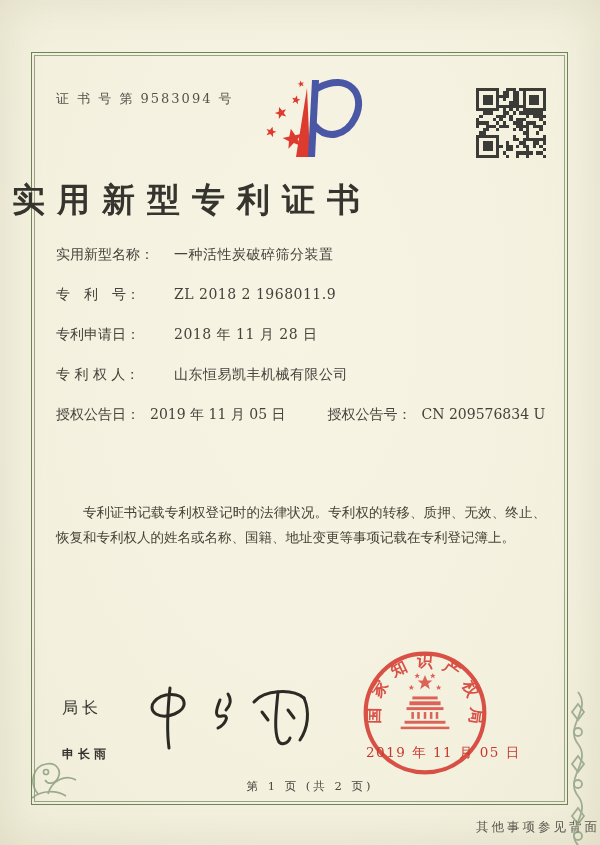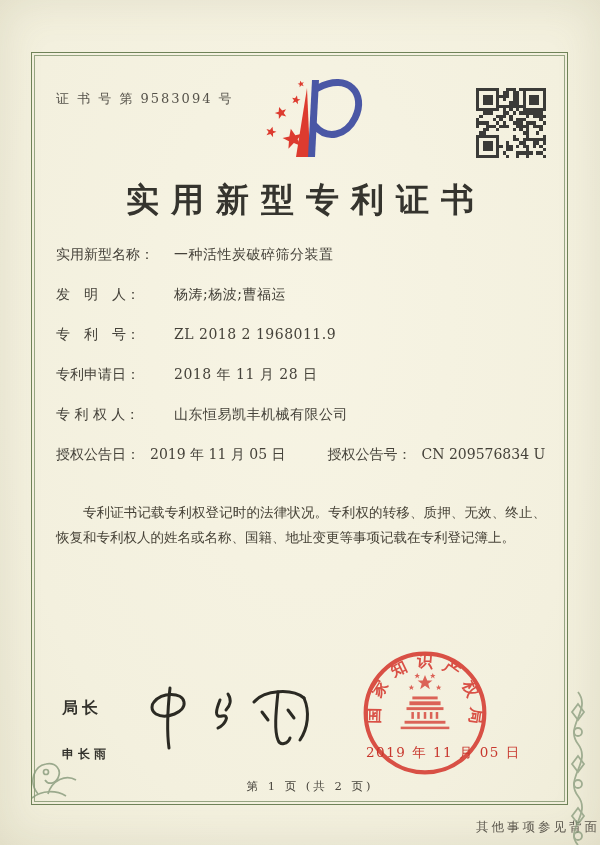--- a/index.html
+++ b/index.html
@@ -6,33 +6,33 @@
   .page{position:relative;width:600px;height:845px;margin:0 auto;overflow:hidden;
     background:radial-gradient(ellipse at 50% 38%, #f7f4e4 0%, #f3f0de 70%, #efecd8 100%);
     box-shadow:inset 0 0 45px rgba(120,110,70,.14);
     font-family:"DejaVu Serif","Liberation Serif",serif;color:#3a3833;}
   .frame{position:absolute;left:31px;top:52px;width:535px;height:751px;border:1px solid #6f8258;}
   .frame::after{content:"";position:absolute;inset:2px;border:1px solid #95a481;}
   .cert-no{position:absolute;left:56px;top:90px;font-size:13px;letter-spacing:2px;color:#55524a;}
   .logo{position:absolute;left:243px;top:72px;width:122px;height:92px;}
   .qr{position:absolute;left:476px;top:88px;width:70px;height:70px;}
   .qr svg{width:100%;height:100%;fill:#3b3b38;shape-rendering:crispEdges;}
-  .title{position:absolute;left:0;right:0;top:178px;margin:0;text-align:center;
+  .title{position:absolute;left:0;right:0;top:178px;margin:0;text-align:left;
     font-size:33px;font-weight:600;letter-spacing:12px;text-indent:12px;color:#35342e;}
   .fields{position:absolute;left:56px;top:246px;width:500px;font-size:14px;color:#45423a;}
   .row{height:16px;margin-bottom:24px;white-space:nowrap;}
   .lbl{display:inline-block;width:106px;}
   .val{margin-left:12px;letter-spacing:.5px;}
   .grant{margin-top:16px;}
   .grant .g-val{margin-left:10px;}
   .grant .second{margin-left:42px;}
   .paras{position:absolute;left:56px;top:500px;width:490px;font-size:13.5px;line-height:1.85;
     color:#474338;text-align:justify;}
   .paras p{margin:0;text-indent:2em;}
-  .officer-title{position:absolute;left:62px;top:698px;font-size:16px;font-weight:700;letter-spacing:4px;color:#34332d;}
+  .officer-title{position:absolute;left:62px;top:698px;font-size:16px;font-weight:400;letter-spacing:4px;color:#34332d;}
   .officer-name{position:absolute;left:62px;top:730px;font-size:12px;font-weight:700;letter-spacing:4px;color:#34332d;margin-top:16px;}
   .signature{position:absolute;left:142px;top:678px;width:190px;height:80px;}
   .seal{position:absolute;left:352px;top:640px;width:146px;height:146px;opacity:.93;}
   .seal-date{position:absolute;left:366px;top:744px;font-size:13.5px;letter-spacing:1.5px;color:#c8382e;}
   .page-num{position:absolute;left:0;right:0;top:779px;text-align:center;font-size:11.5px;
     letter-spacing:3px;color:#4a473f;padding-left:20px;}
   .footer-note{position:absolute;left:0;right:0;top:819px;text-align:right;font-size:12.5px;
     letter-spacing:3px;color:#5a564c;}
   .orn-left{position:absolute;left:26px;top:740px;width:70px;height:62px;}
   .orn-right{position:absolute;left:554px;top:690px;width:46px;height:155px;}
@@ -311,23 +311,20 @@
       </svg>
   </div>
 
   <h1 class="title">实用新型专利证书</h1>
 
   <div class="fields">
     <div class="row">
       <span class="lbl">实用新型名称：</span><span class="val">一种活性炭破碎筛分装置</span>
     </div>
     <div class="row">
-      <span class="lbl">发　明　人：</span><span class="val">杨涛;杨波;曹福运</span>
-    </div>
-    <div class="row">
       <span class="lbl">专　利　号：</span><span class="val">ZL 2018 2 1968011.9</span>
     </div>
     <div class="row">
       <span class="lbl">专利申请日：</span><span class="val">2018 年 11 月 28 日</span>
     </div>
     <div class="row">
       <span class="lbl">专 利 权 人：</span><span class="val">山东恒易凯丰机械有限公司</span>
     </div>
     <div class="row grant">
       <span>授权公告日：</span><span class="g-val">2019 年 11 月 05 日</span><span class="second">授权公告号：</span><span class="g-val">CN 209576834 U</span>

